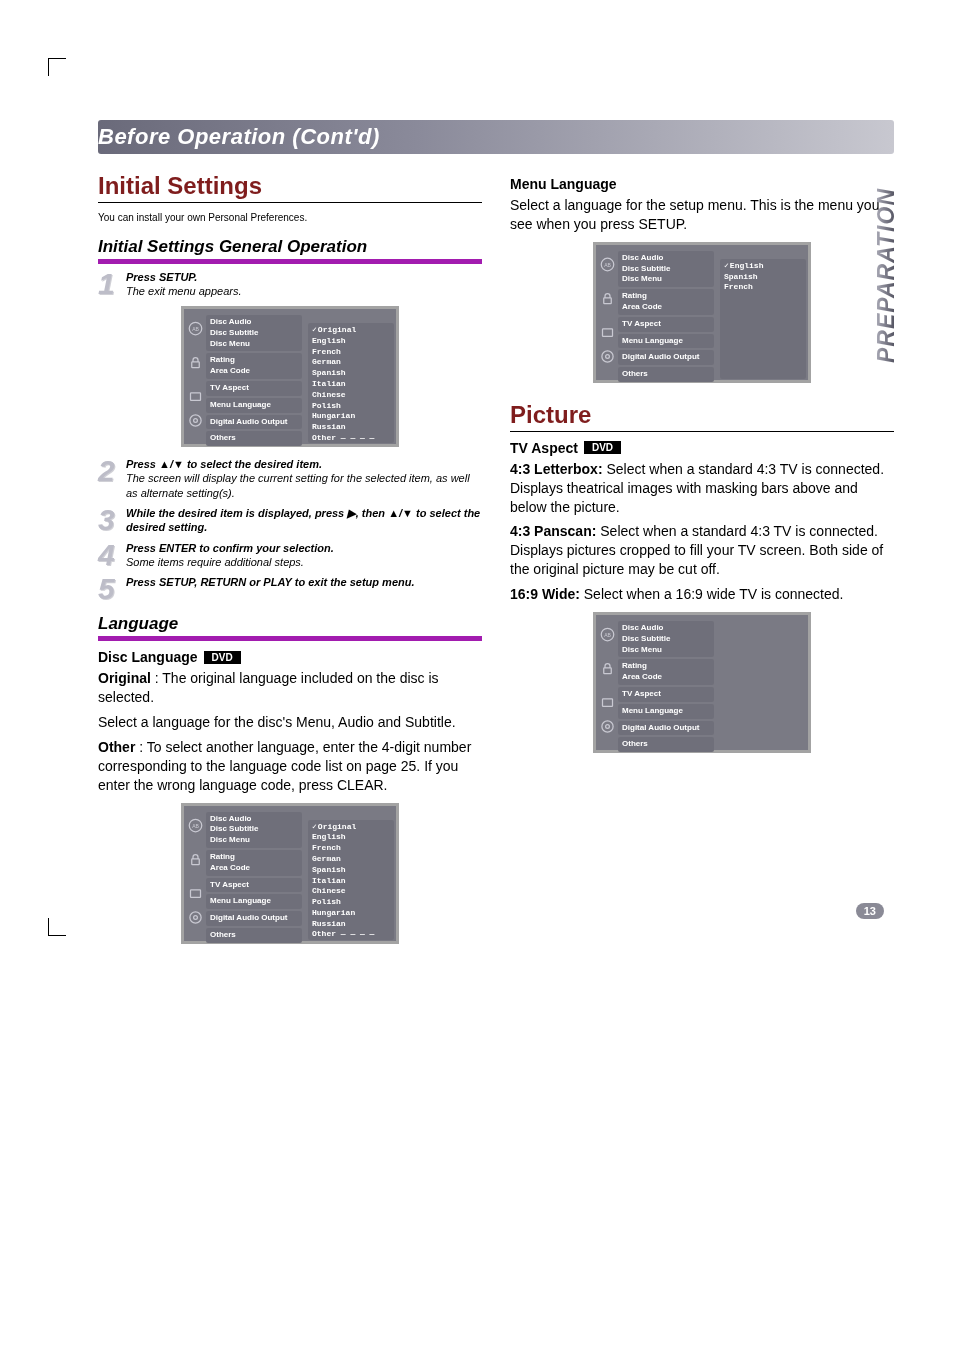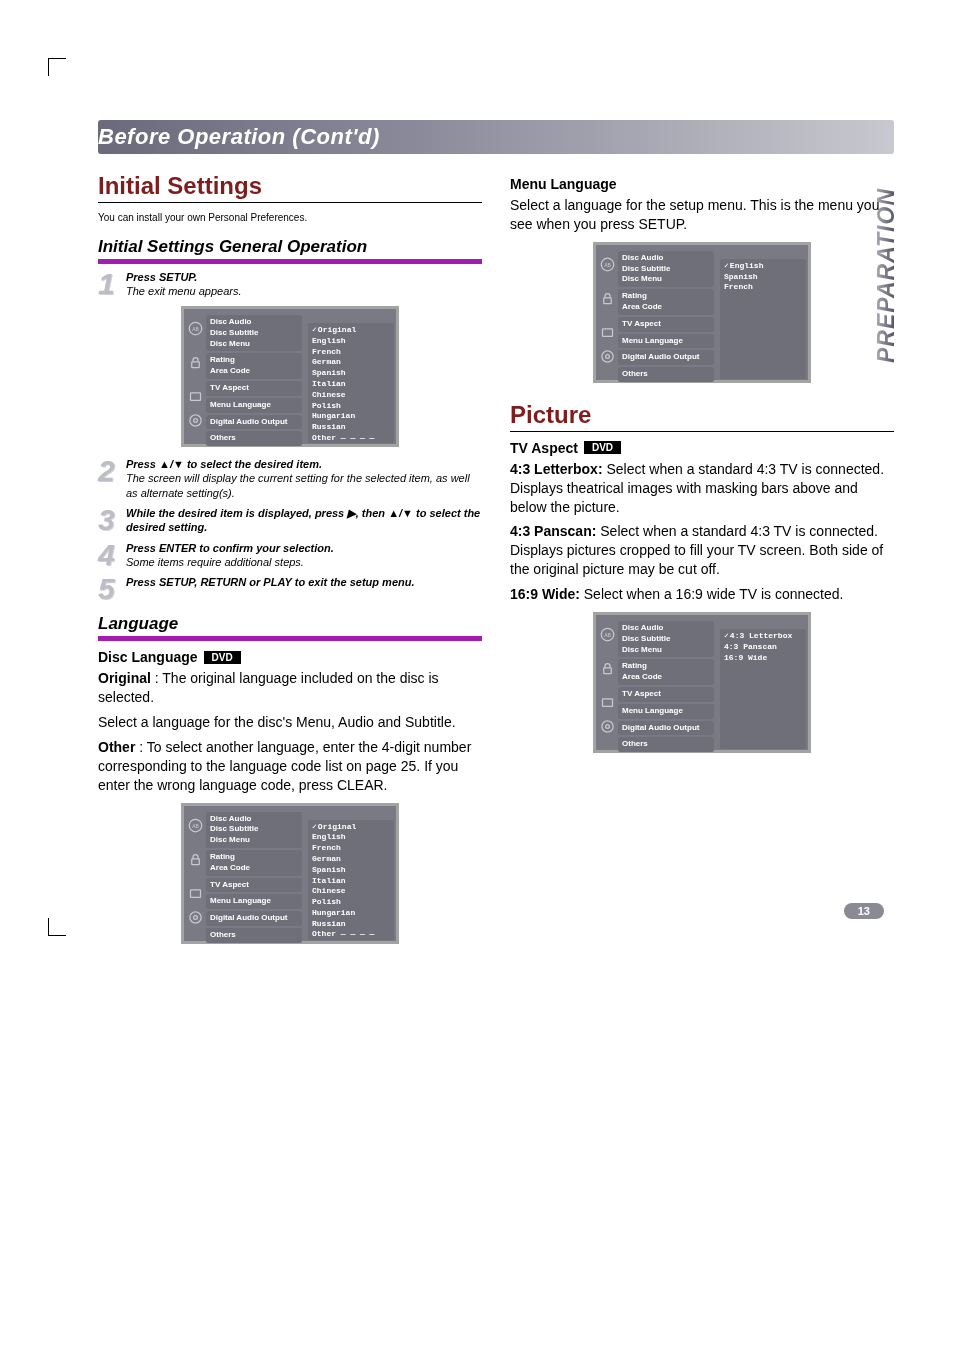--- a/index.html
+++ b/index.html
@@ -24,21 +24,21 @@
   .menuimg-inner { background: #7a7a84; height: 135px; position: relative; }
   .menu-left { position: absolute; left: 22px; top: 6px; width: 96px; }
   .menu-left-box, .menu-right-box, .menu-dao-box, .menu-others-box { background: #6f6f7a; border-radius: 2px; padding: 2px 4px; margin-bottom: 2px; }
   .menu-left-item, .menu-right-item { font-size: 8px; font-weight: bold; color: #fff; line-height: 1.35; white-space: nowrap; }
   .menu-right { position: absolute; left: 124px; top: 14px; width: 86px; font-family: Liberation Mono, monospace; }
   .menu-right .menu-right-box { height: 120px; }
   .menu-right .check::before { content: "✓"; font-size: 8px; margin-right: 1px; }
   .menu-icon { position: absolute; left: 4px; width: 15px; height: 15px; color: #c9c9d2; fill: currentColor; }
   .side-label { position: absolute; right: 48px; top: 140px; width: 40px; height: 270px; display: flex; align-items: center; justify-content: center; }
   .side-label-text { transform: rotate(-90deg); font-size: 23px; font-weight: bold; font-style: italic; letter-spacing: 1px; background: linear-gradient(to bottom, #b8b8c4, #3a3a48); background-clip: text; -webkit-background-clip: text; color: transparent; white-space: nowrap; }
-  .pagenum-badge { position: absolute; right: 70px; bottom: 75px; background: #8a8a96; color: #fff; font-size: 11px; font-weight: bold; padding: 2px 14px; border-radius: 9px; }
+  .pagenum-badge { position: absolute; right: 70px; bottom: 75px; background: #8a8a96; color: #fff; font-size: 11px; font-weight: bold; padding: 2px 8px; border-radius: 9px; }
   .bold-run { font-weight: bold; }
 </style>
 </head>
 <body>
 
 <div class="page">
   <div class="crop-tl"></div>
   <div class="crop-bl"></div>
 
   <div class="side-label">
@@ -323,27 +323,20 @@
             <div class="menu-left-box">
               <div class="menu-left-item">Menu Language</div>
             </div>
             <div class="menu-dao-box">
               <div class="menu-left-item">Digital Audio Output</div>
             </div>
             <div class="menu-others-box">
               <div class="menu-left-item">Others</div>
             </div>
           </div>
-          <div class="menu-right">
-            <div class="menu-right-box">
-              <div class="menu-right-item check">4:3 Letterbox</div>
-              <div class="menu-right-item">4:3 Panscan</div>
-              <div class="menu-right-item">16:9 Wide</div>
-            </div>
-          </div>
         </div>
       </div>
 
     </div>
   </div>
 
   <div class="pagenum-badge">13</div>
 </div>
 
 </body></html>

